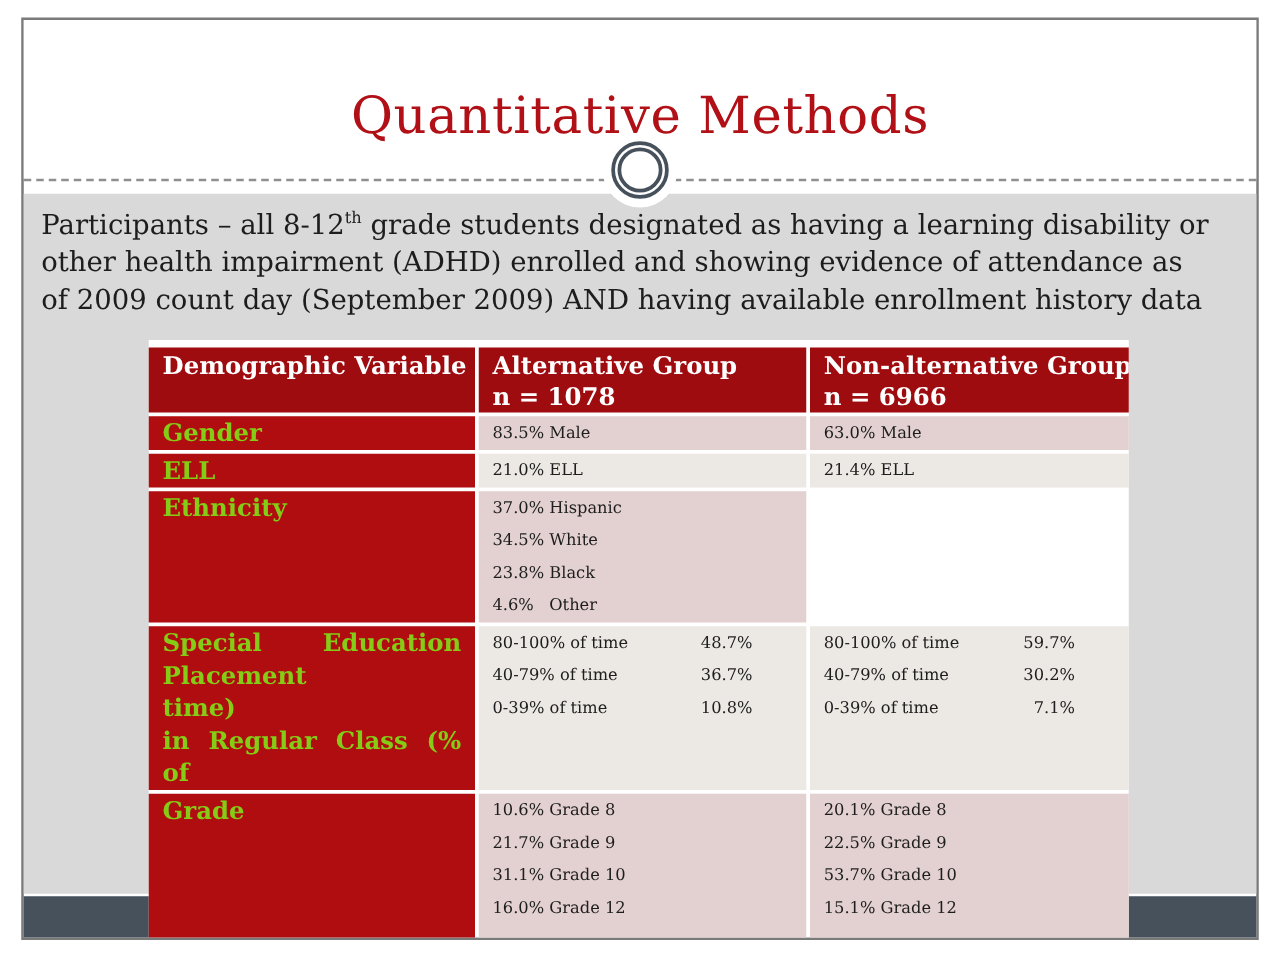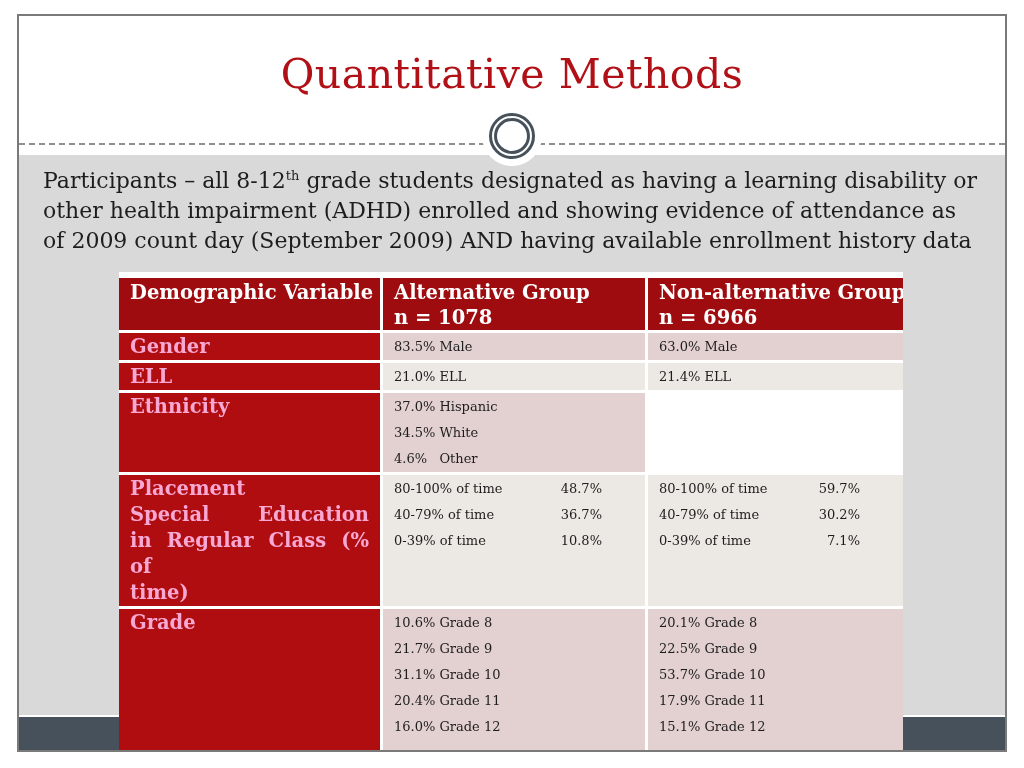--- a/index.html
+++ b/index.html
@@ -10,21 +10,21 @@
   .slide{
     position:absolute;left:17px;top:14px;width:990px;height:738px;
     background:#ffffff;border:2px solid var(--border-gray,#7a7a7a);
     box-sizing:border-box;
   }
   .title-area{
     position:absolute;left:0;top:0;width:100%;height:127px;background:#ffffff;
     text-align:center;
   }
   .slide-title{
-    margin:0;padding-top:34px;
+    margin:0;padding-top:52px;
     font-size:41px;font-weight:400;color:var(--title-red,#b11116);
     letter-spacing:0.5px;
   }
   .dotted-divider{
     position:absolute;left:0;right:0;top:127px;height:0;
     border-top:2px dashed #8f8f8f;z-index:1;
   }
   .content-bg{
     position:absolute;left:0;right:0;top:139px;height:560px;
     background:var(--content-gray,#d9d9d9);z-index:0;
@@ -37,21 +37,21 @@
     position:absolute;left:50%;top:97px;margin-left:-23px;
     width:40px;height:40px;border-radius:50%;
     border:3px solid var(--slate,#3f4b57);background:#ffffff;
     box-shadow:0 0 0 7px #ffffff;z-index:2;
   }
   .circle-inner{
     position:absolute;inset:2px;border-radius:50%;
     border:3px solid var(--slate,#3f4b57);background:#ffffff;
   }
   .participants{
-    position:absolute;left:24px;top:150px;z-index:1;
+    position:absolute;left:14px;top:150px;z-index:1;
     color:var(--text-dark,#1d1d1d);font-size:22px;line-height:30px;
   }
   .p-line{white-space:nowrap;}
   .p-line sup{font-size:13px;line-height:0;}
   .demo-table{
     position:absolute;left:100px;top:256px;width:784px;height:478px;
     background:#ffffff;z-index:2;
     display:flex;flex-direction:column;gap:3px;
     padding-top:6px;box-sizing:border-box;
     font-size:19.5px;
@@ -60,21 +60,21 @@
     display:grid;grid-template-columns:261px 262px 255px;column-gap:3px;
   }
   .trow.last{flex:1;}
   .cell{box-sizing:border-box;overflow:hidden;}
   .hcell{
     background:var(--header-red,#9f0c10);color:#ffffff;font-weight:bold;
     padding:2px 11px 0 11px;height:52px;
   }
   .hline{line-height:25px;white-space:nowrap;}
   .labcell{
-    background:var(--label-red,#b00d10);color:#f9a8d4;font-weight:bold;
+    background:var(--label-red,#b00d10);color:#84cc16;font-weight:bold;
     padding:1px 11px 0 11px;
   }
   .labline{line-height:26px;}
   .labline.jline{text-align:justify;text-align-last:justify;}
   .vcell{color:var(--text-dark,#1d1d1d);padding:1px 11px 0 11px;font-size:13px;}
   .vcell.pink{background:var(--row-pink,#e3d0d0);}
   .vcell.light{background:var(--row-light,#ece8e4);}
   .vline{line-height:26px;white-space:pre-wrap;}
   .vline.pair{display:flex;justify-content:space-between;padding-right:32px;}
 </style>
@@ -136,54 +136,53 @@
           <div class="vline">21.4% ELL</div>
         </div>
       </div>
       <div class="trow">
         <div class="cell labcell">
           <div class="labline">Ethnicity</div>
         </div>
         <div class="cell vcell pink">
           <div class="vline">37.0% Hispanic</div>
           <div class="vline">34.5% White</div>
+          <div class="vline">23.8% Black</div>
           <div class="vline">4.6%   Other</div>
         </div>
       </div>
       <div class="trow">
         <div class="cell labcell">
+          <div class="labline jline">Special Education</div>
           <div class="labline jline">Placement</div>
-          <div class="labline jline">Special Education</div>
+          <div class="labline jline">time)</div>
           <div class="labline jline">in Regular Class (% of</div>
-          <div class="labline jline">time)</div>
         </div>
         <div class="cell vcell light">
           <div class="vline pair"><span>80-100% of time</span><span>48.7%</span></div>
           <div class="vline pair"><span>40-79% of time</span><span>36.7%</span></div>
           <div class="vline pair"><span>0-39% of time</span><span>10.8%</span></div>
         </div>
         <div class="cell vcell light">
           <div class="vline pair"><span>80-100% of time</span><span>59.7%</span></div>
           <div class="vline pair"><span>40-79% of time</span><span>30.2%</span></div>
           <div class="vline pair"><span>0-39% of time</span><span>7.1%</span></div>
         </div>
       </div>
       <div class="trow last">
         <div class="cell labcell">
           <div class="labline">Grade</div>
         </div>
         <div class="cell vcell pink">
           <div class="vline">10.6% Grade 8</div>
           <div class="vline">21.7% Grade 9</div>
           <div class="vline">31.1% Grade 10</div>
-          <div class="vline">20.4% Grade 11</div>
           <div class="vline">16.0% Grade 12</div>
         </div>
         <div class="cell vcell pink">
           <div class="vline">20.1% Grade 8</div>
           <div class="vline">22.5% Grade 9</div>
           <div class="vline">53.7% Grade 10</div>
-          <div class="vline">17.9% Grade 11</div>
           <div class="vline">15.1% Grade 12</div>
         </div>
       </div>
     </div>
 </div>
 
 </body></html>

